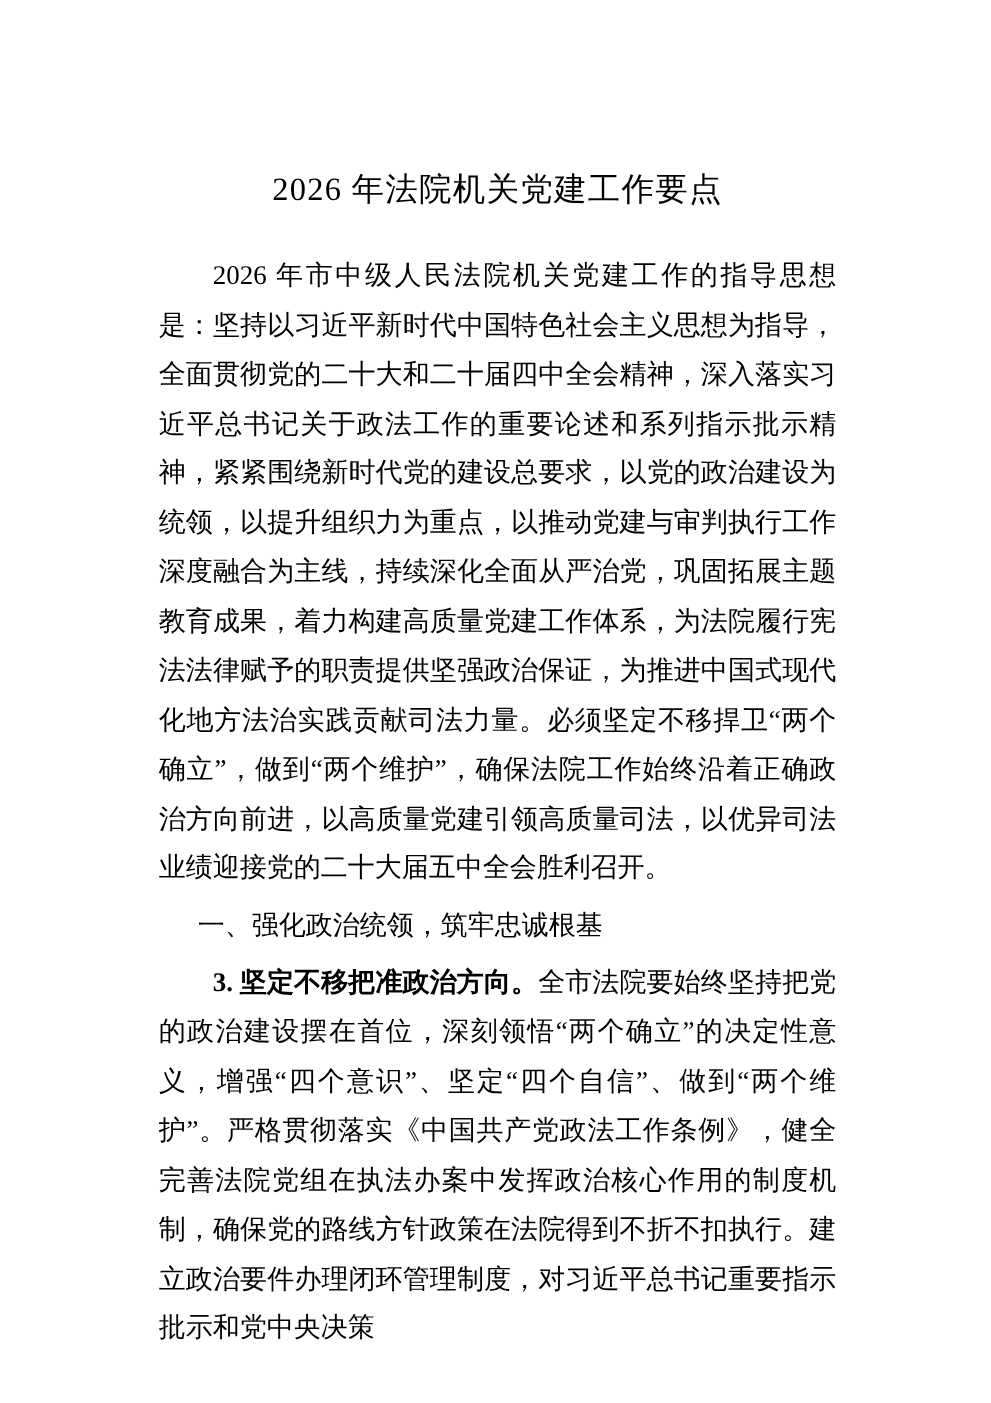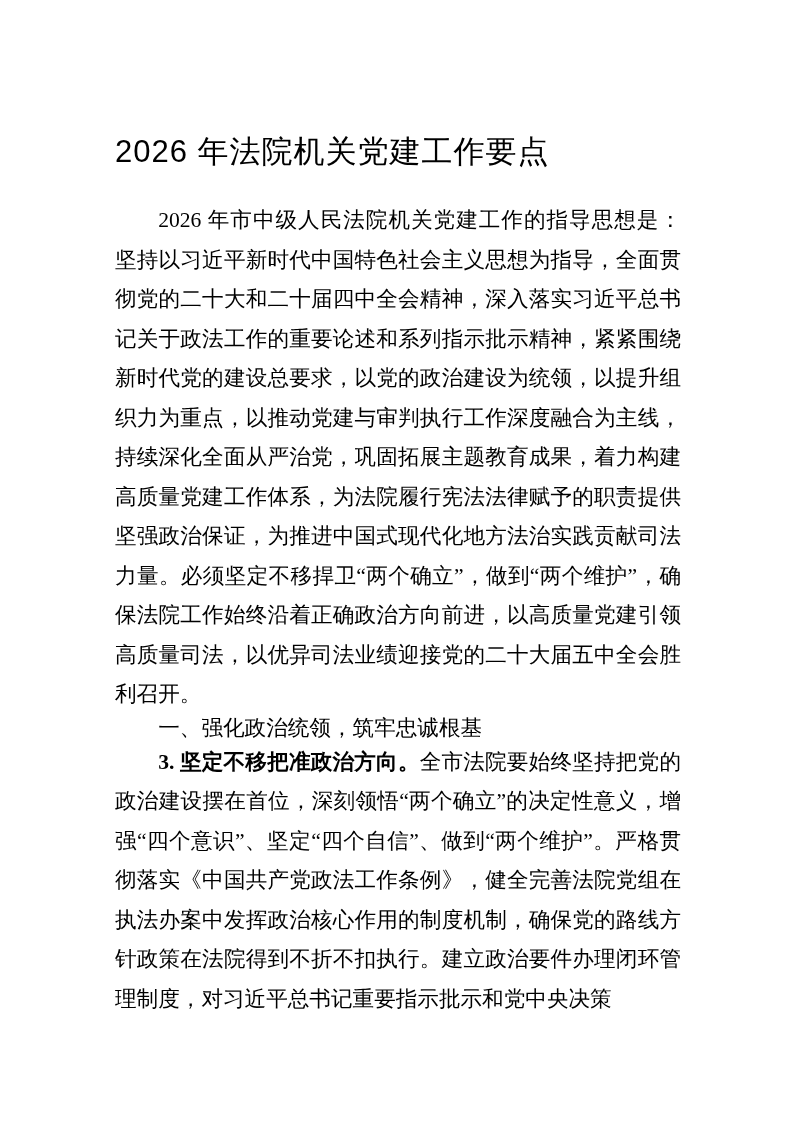--- a/index.html
+++ b/index.html
@@ -11,38 +11,38 @@
     position: relative;
     width: 793px;
     height: 1122px;
     background: #ffffff;
     color: #000000;
     overflow: hidden;
     box-sizing: border-box;
     padding: 131px 112px 0 115px;
   }
   .doc-title {
-    font-family: Liberation Sans, sans-serif;
-    font-size: 31px;
+    font-family: Liberation Serif, serif;
+    font-size: 26px;
     line-height: 42px;
     font-weight: 400;
-    text-align: left;
+    text-align: center;
     letter-spacing: 1px;
     margin: 0 0 28px 0;
     white-space: nowrap;
   }
   .body-text {
     font-family: "Liberation Serif", "DejaVu Serif", serif;
     font-size: 21.6px;
     line-height: 39.5px;
     text-align: justify;
     text-justify: inter-character;
   }
   p.para {
-    margin: 0;
+    margin: 12px;
     text-indent: 2em;
   }
   .section-heading {
     font-family: "Liberation Sans", "DejaVu Sans", sans-serif;
     font-weight: 400;
     font-size: 21.6px;
     line-height: 30px;
     text-indent: 2em;
     margin: -2px 0 0 0;
     text-align: left;

